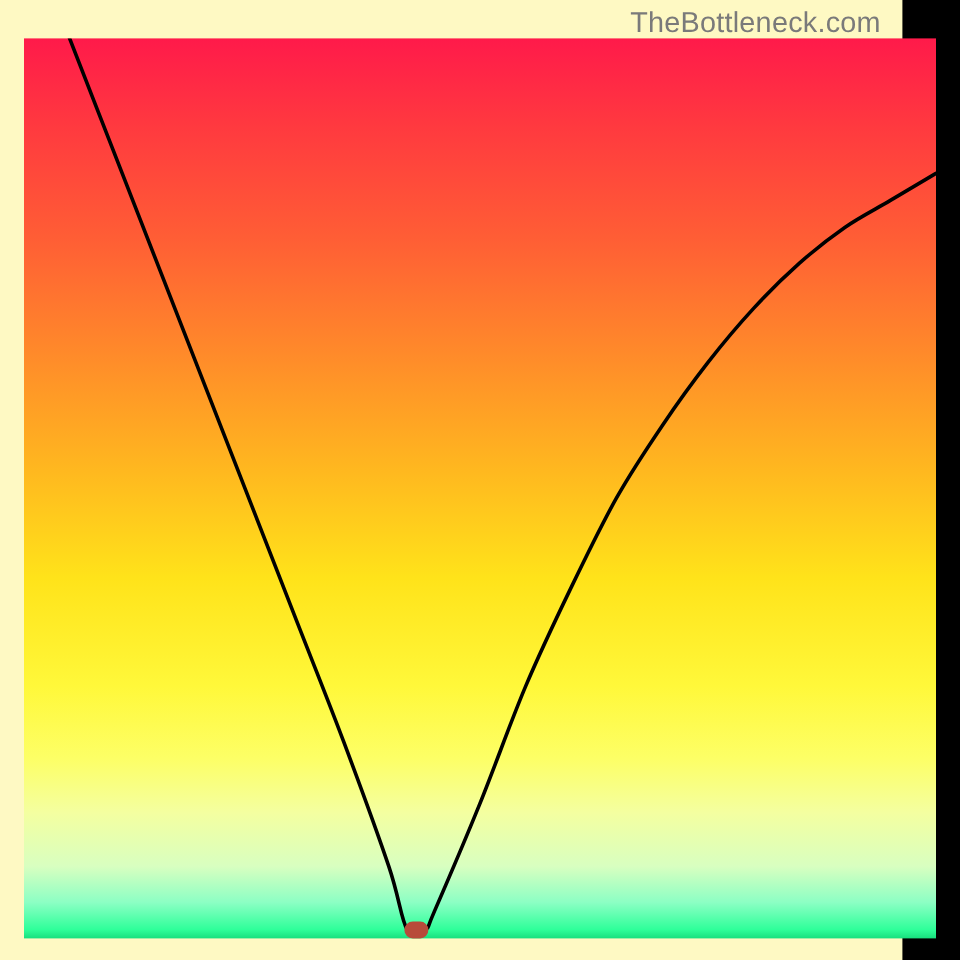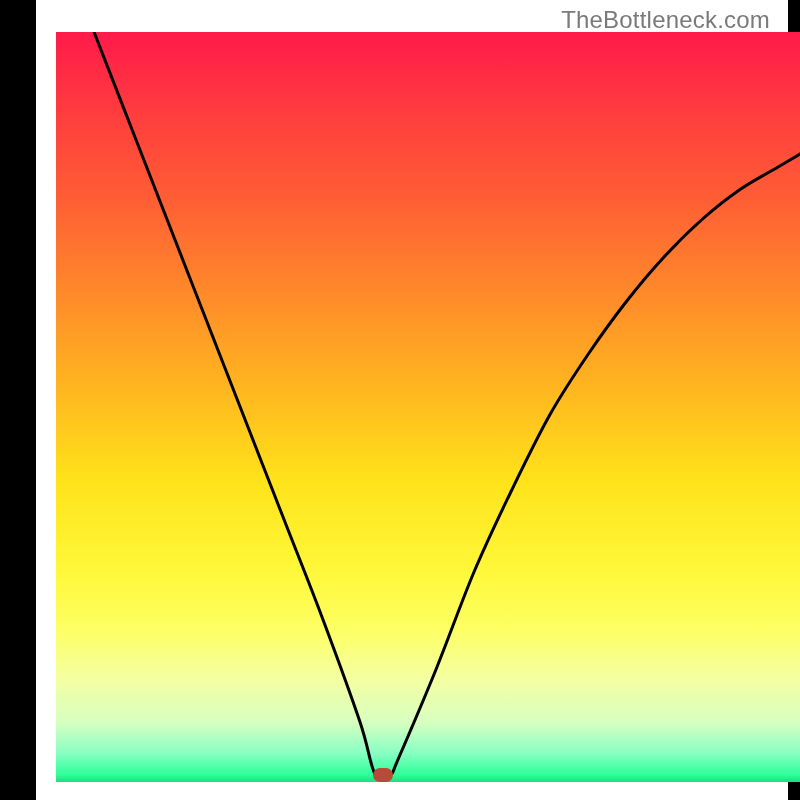--- a/index.html
+++ b/index.html
@@ -1,22 +1,21 @@
 <!DOCTYPE html>
 <html><head>
 <meta charset="utf-8">
 <style>
   * { margin: 0; padding: 0; box-sizing: border-box; }
   html, body { width: 800px; height: 800px; overflow: hidden; background: #000; }
   .chart-container {
     width: 752px;
     height: 800px;
     position: relative;
-    background: #ffffff;
-    margin-left: 36px;
+    background: #fef9c3;
   }
   .watermark {
     position: absolute;
     top: 6px;
     right: 18px;
     font-family: Arial, Helvetica, sans-serif;
     font-size: 24px;
     font-weight: 500;
     color: #7a7a7a;
     letter-spacing: 0.2px;

